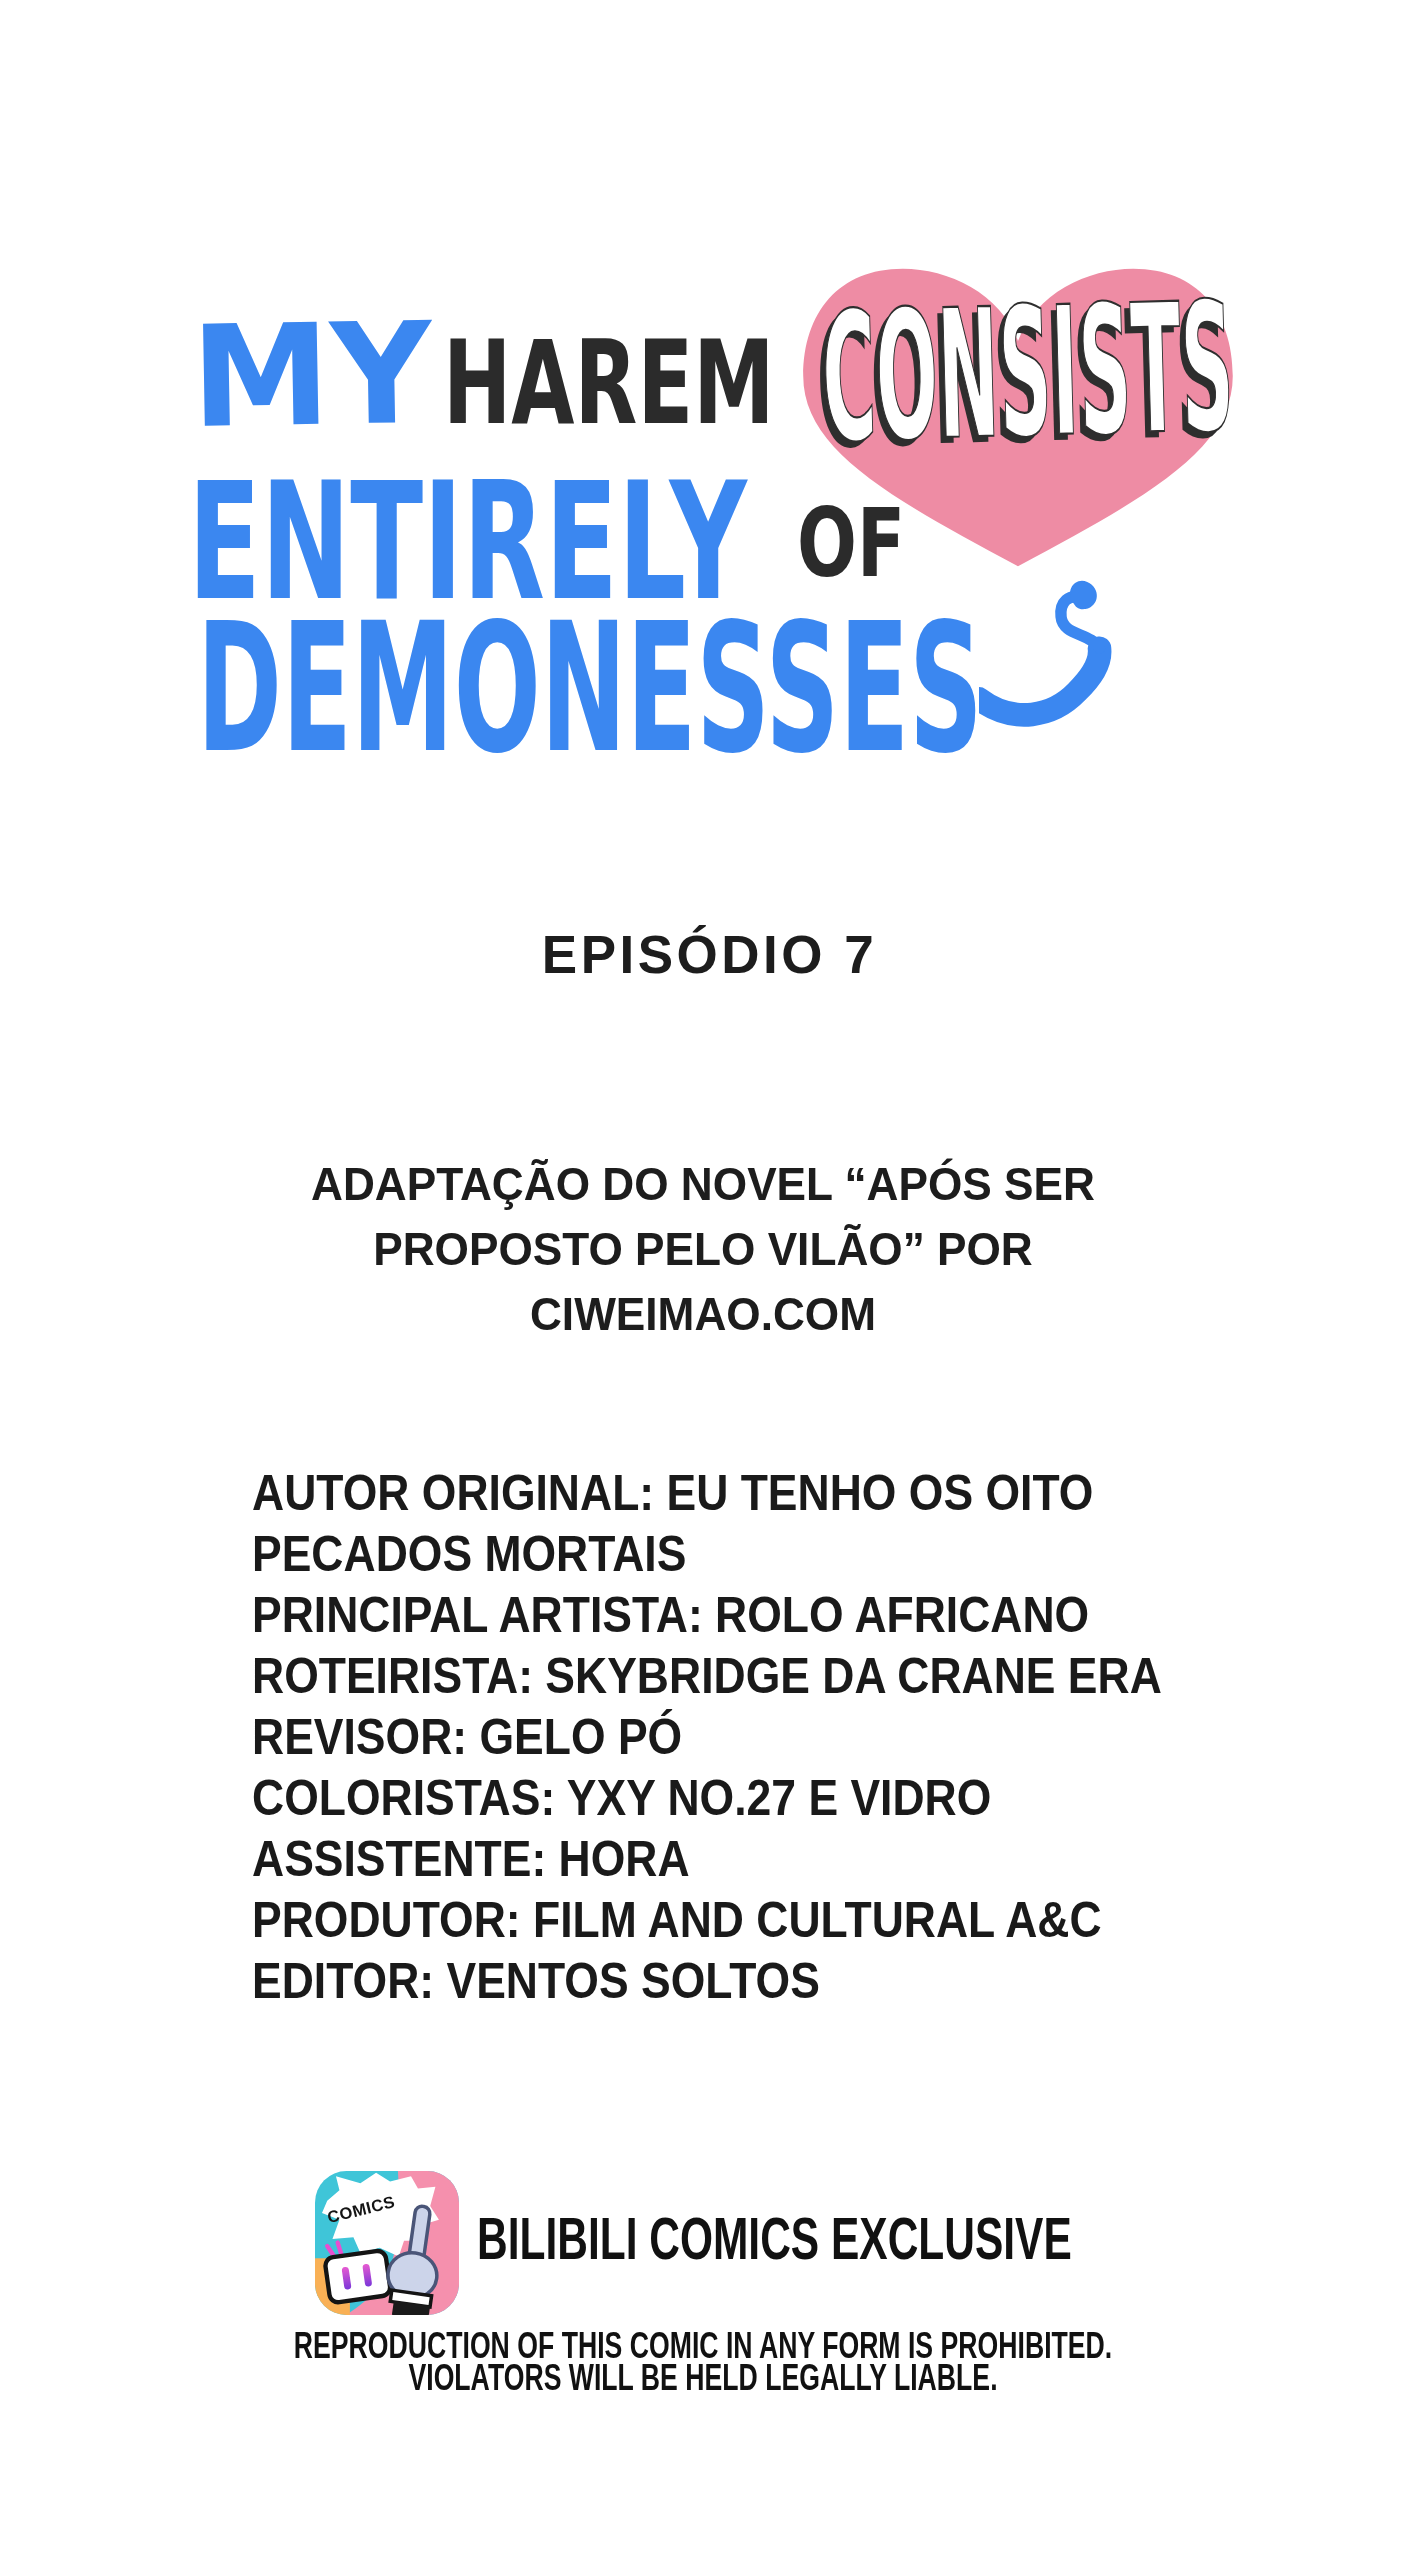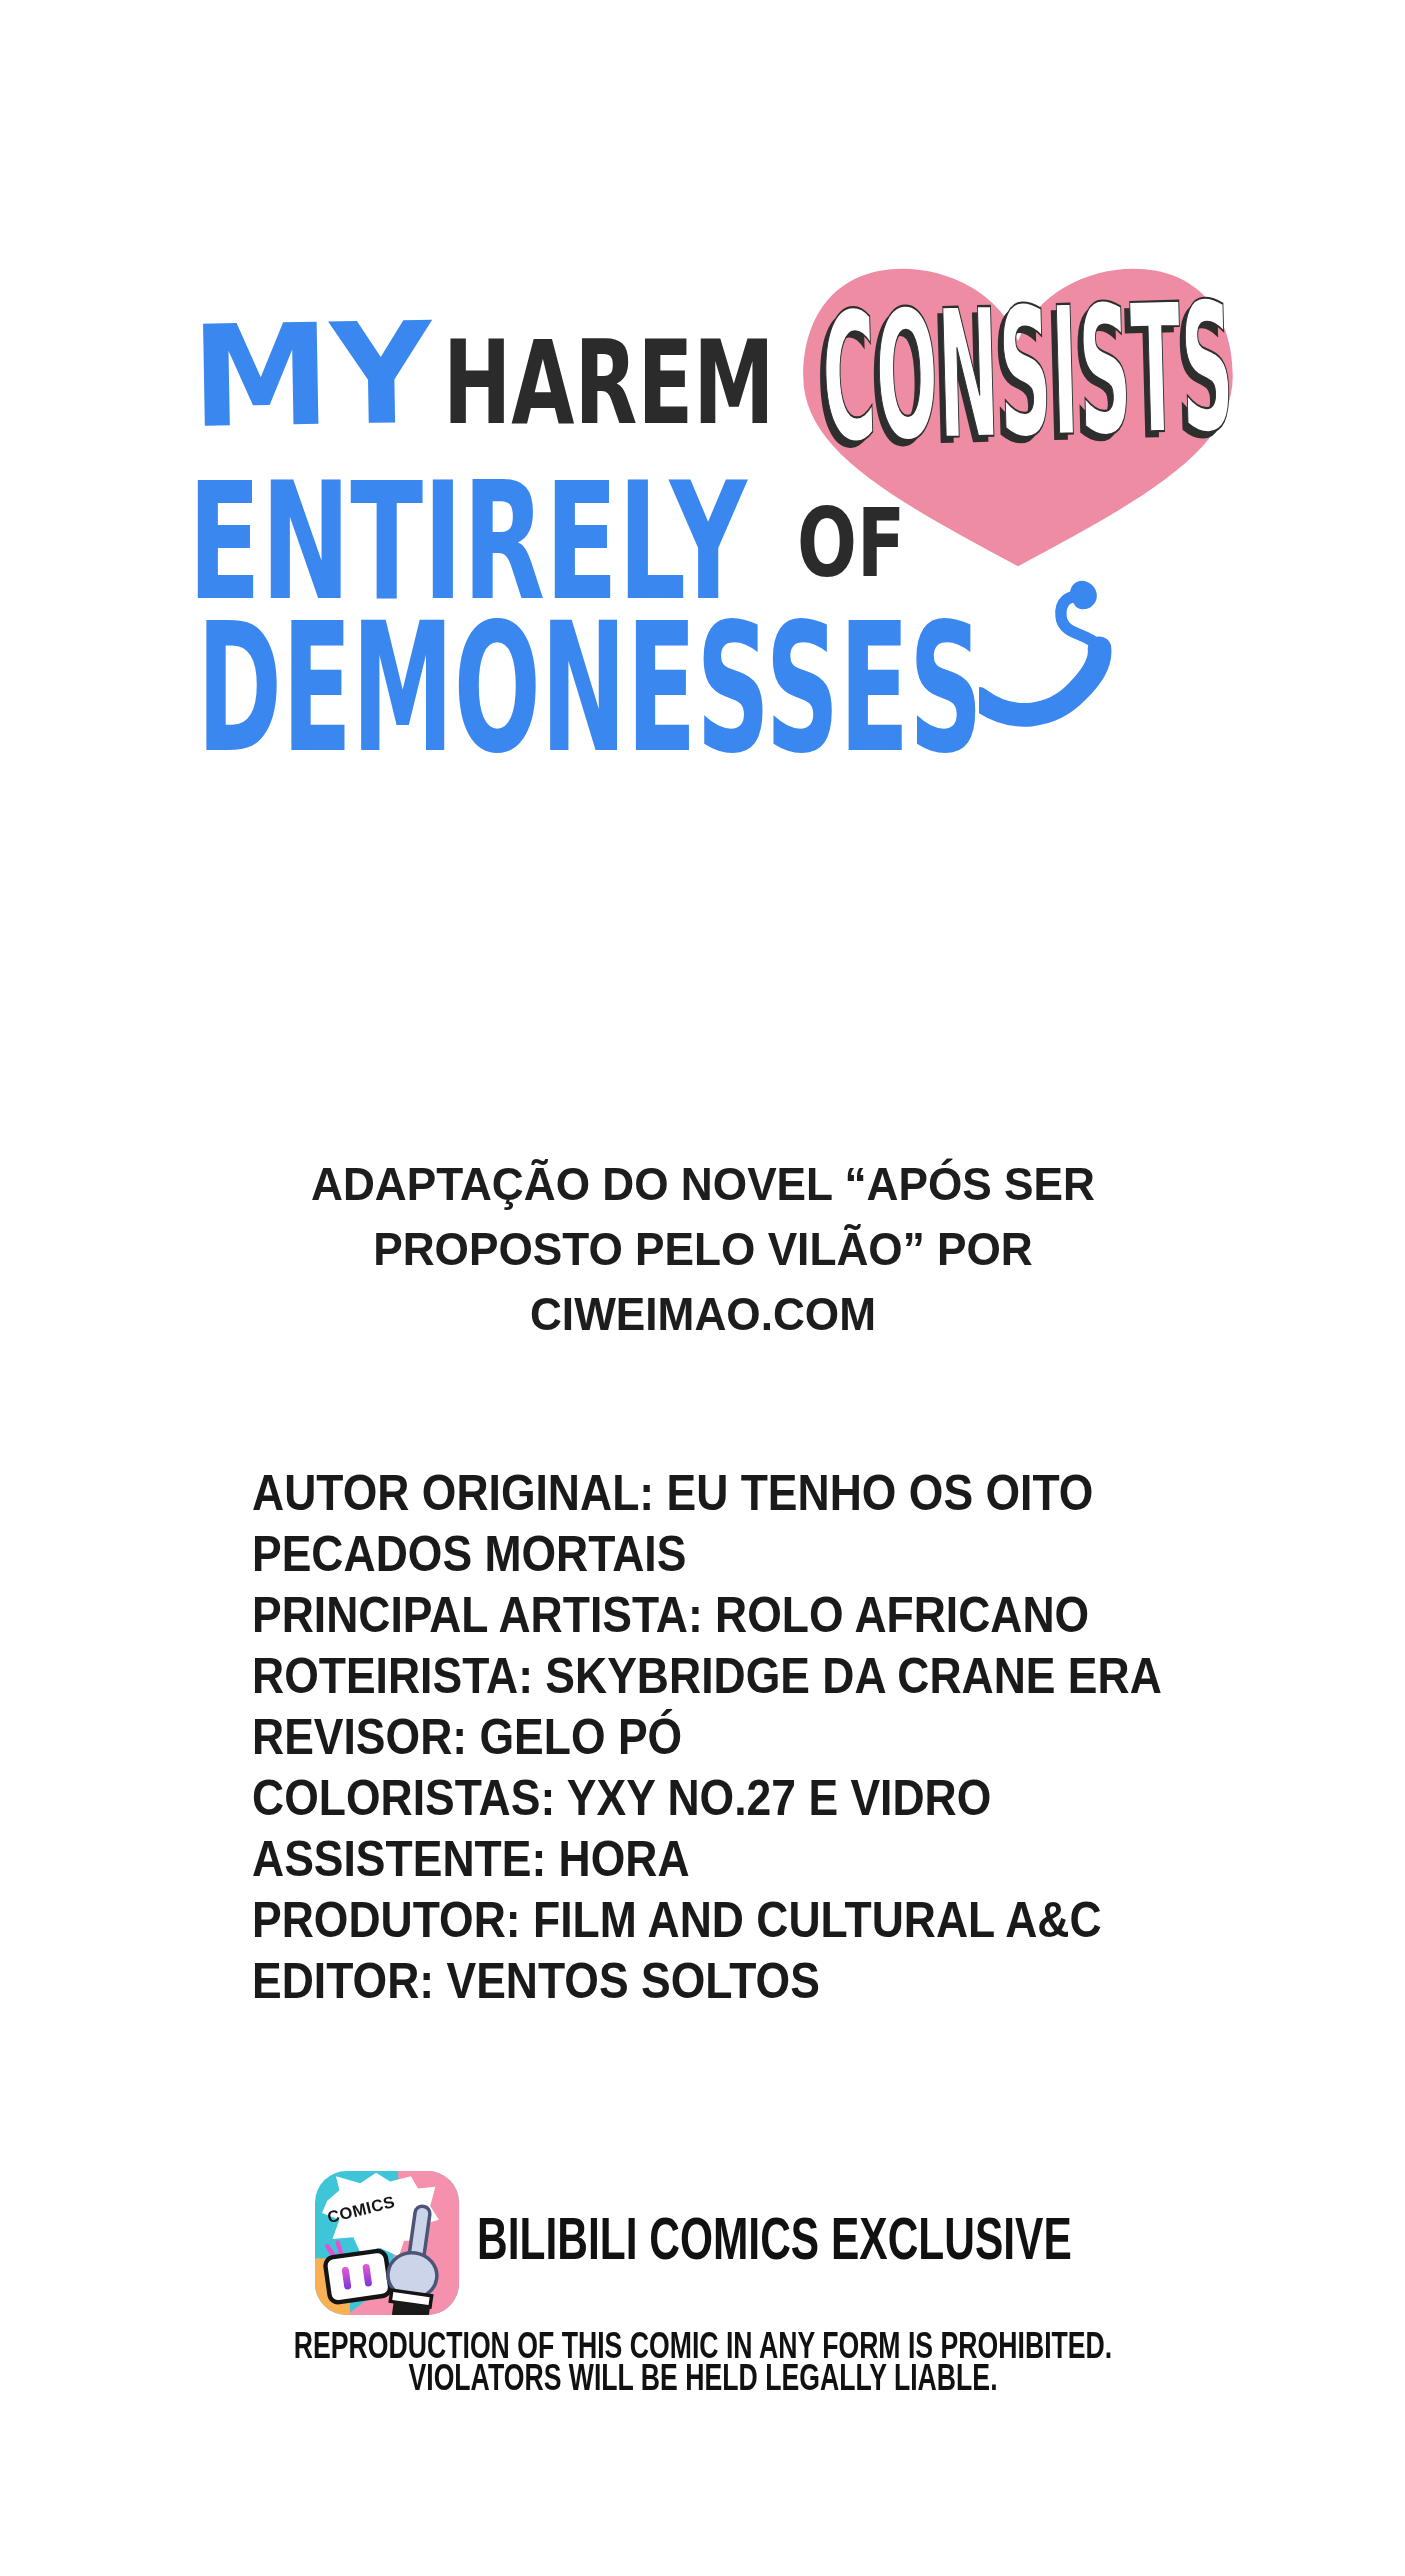--- a/index.html
+++ b/index.html
@@ -85,20 +85,21 @@
   <span class="t-word t-entirely">ENTIRELY</span>
   <span class="t-word t-of">OF</span>
   <span class="t-word t-demonesses">DEMONESSES</span>
 
   <svg class="tail-svg" viewBox="0 0 260 240" aria-hidden="true">
     <path d="M0,160 C40,190 85,180 112,152 C128,136 140,120 138,102" fill="none" stroke="#3b87f0" stroke-width="27" stroke-linecap="round"></path>
     <path d="M138,102 C128,84 96,88 94,66 C92,48 104,40 116,44" fill="none" stroke="#3b87f0" stroke-width="13" stroke-linecap="round"></path>
     <path d="M108,50 C98,36 110,20 124,26 C140,33 138,54 122,57 C114,58 111,55 108,50 Z" fill="#3b87f0"></path>
   </svg>
 
+  <div class="episode">EPISÓDIO 7</div>
 
   <div class="adaptation">
     <div>ADAPTAÇÃO DO NOVEL “APÓS SER</div>
     <div>PROPOSTO PELO VILÃO” POR</div>
     <div>CIWEIMAO.COM</div>
   </div>
 
   <div class="credits">
     <div>AUTOR ORIGINAL: EU TENHO OS OITO</div>
     <div>PECADOS MORTAIS</div>

